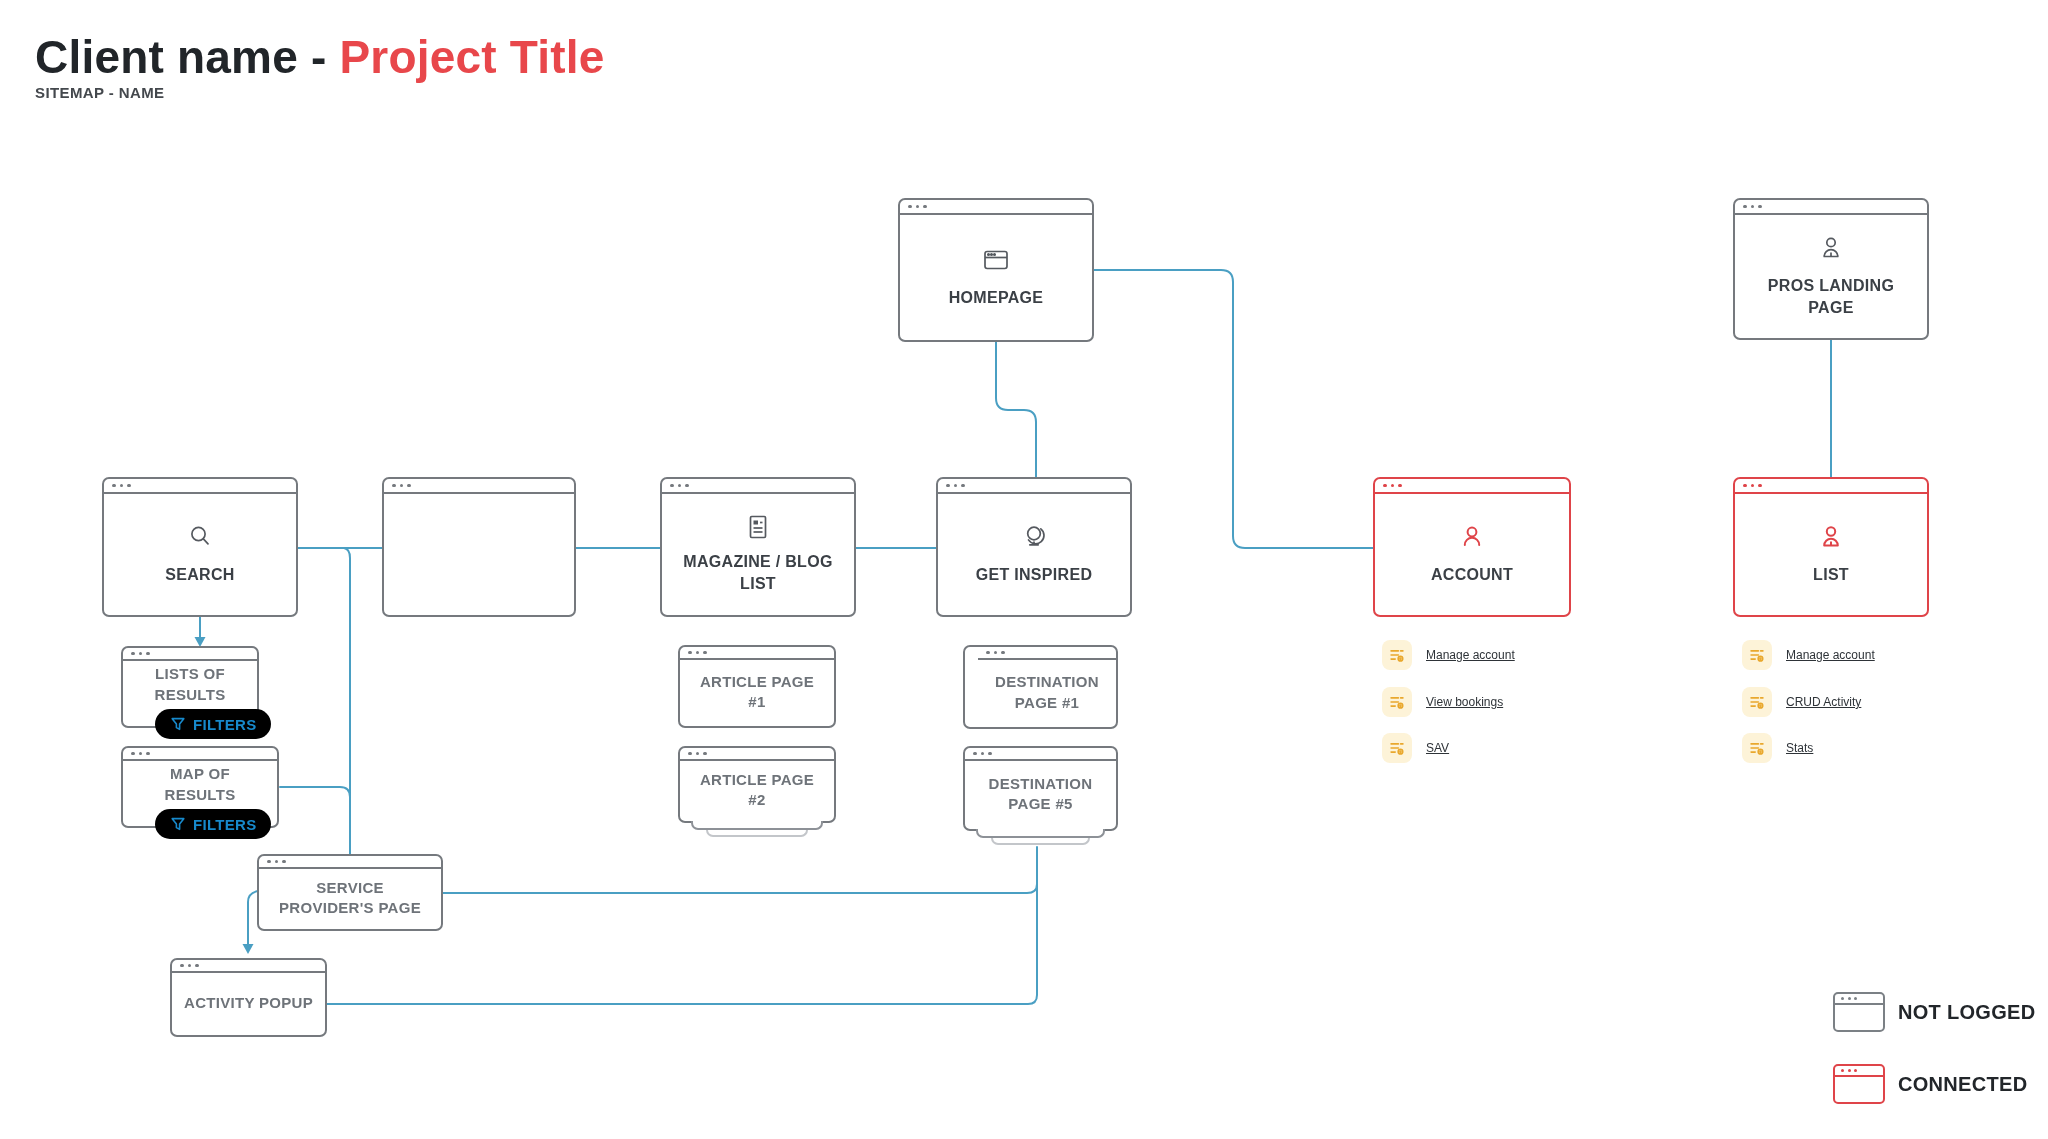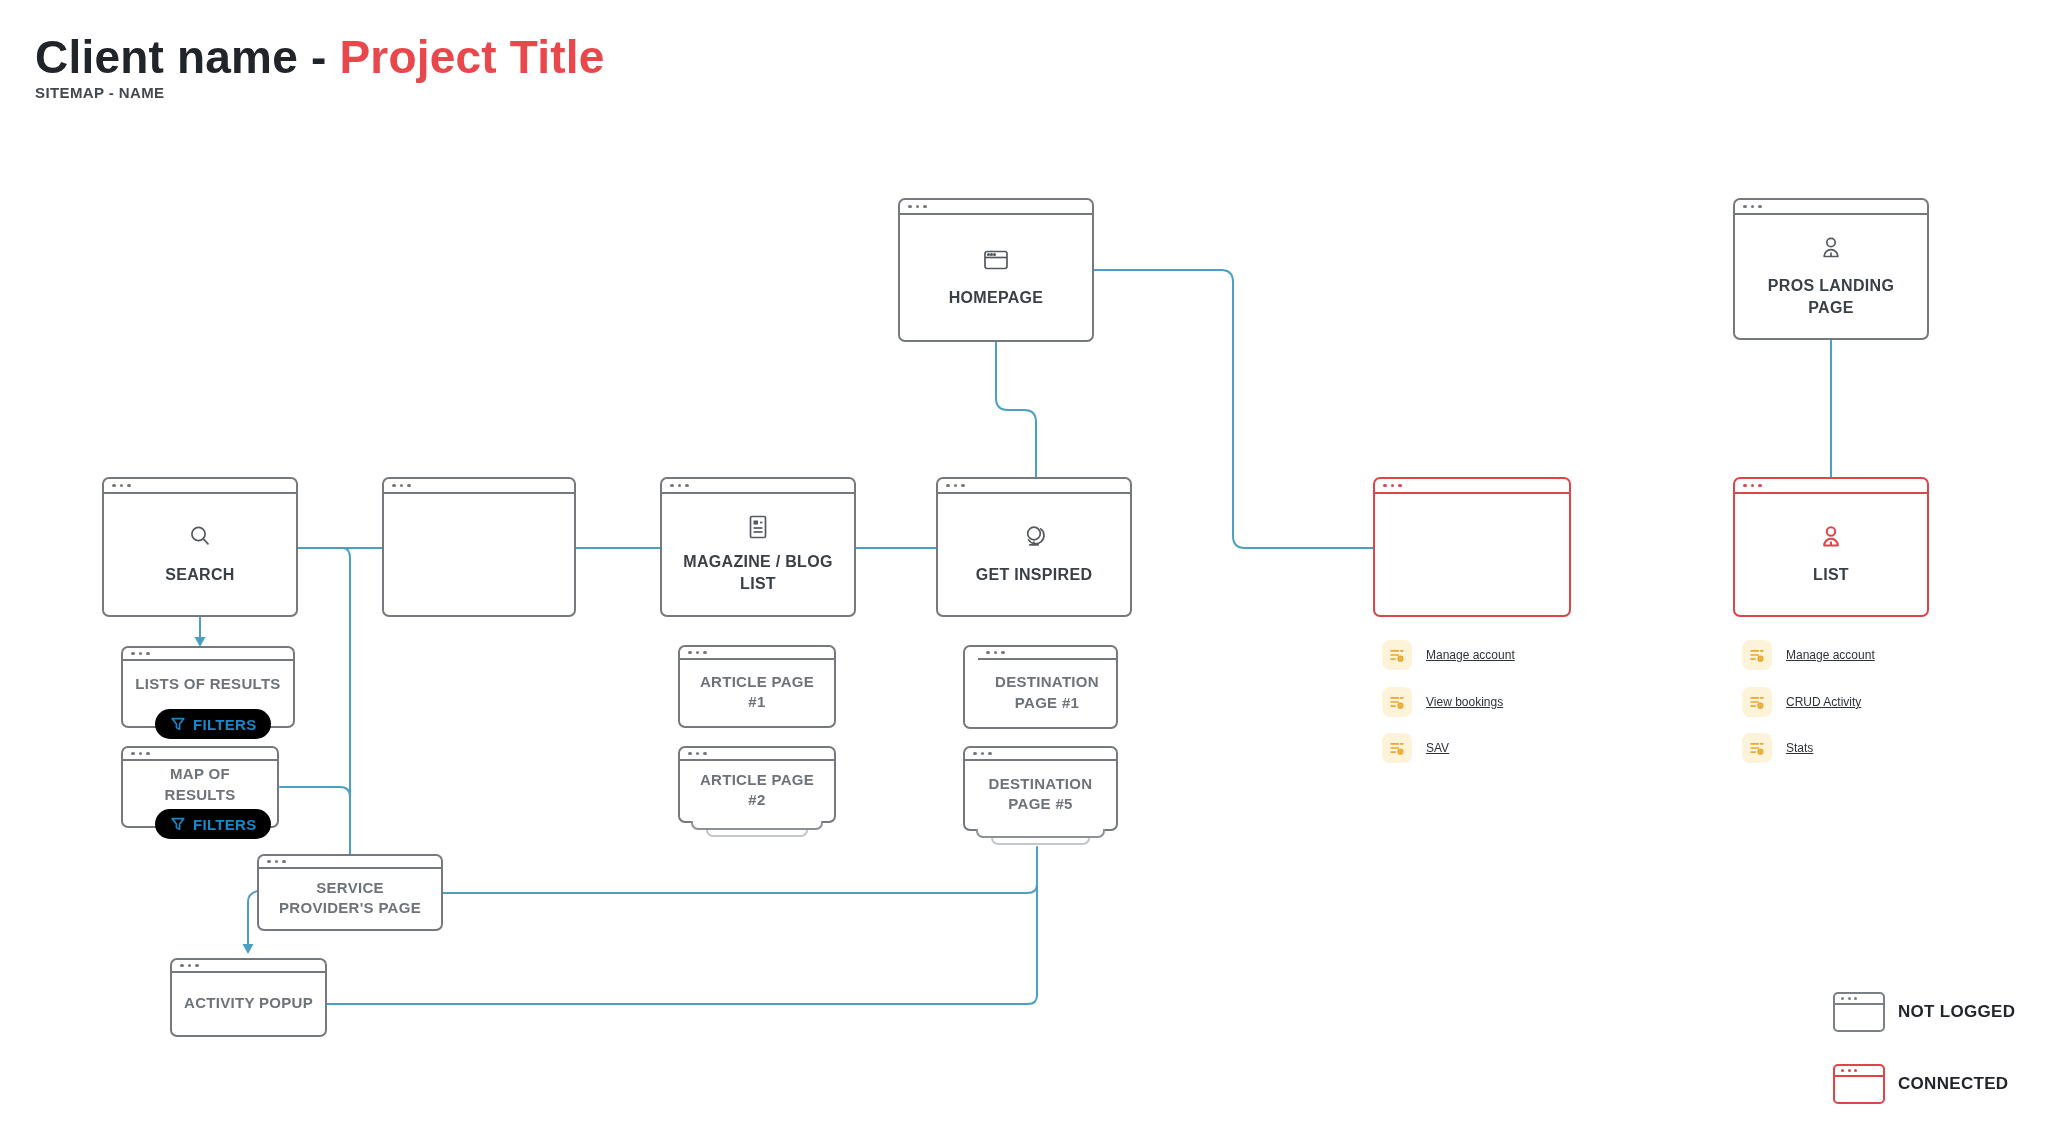--- a/index.html
+++ b/index.html
@@ -47,21 +47,21 @@
   .feature-label { font-size:12px; color:#2e3338;text-decoration:underline; }
 
   
   .legend-row { position:absolute; display:flex; align-items:center; gap:13px; z-index:1; }
   .legend-win { width:52px; height:40px; border:2px solid #7b8085; border-radius:5px; background:#fff; }
   .legend-win .bar { height:11px; border-bottom:2px solid #7b8085; display:flex; align-items:center; gap:3.5px; padding-left:6px; }
   .legend-win .bar i { width:3px; height:3px; border-radius:50%; background:#7b8085; display:block; }
   .legend-win.red { border-color:#df4449; }
   .legend-win.red .bar { border-bottom-color:#df4449; }
   .legend-win.red .bar i { background:#df4449; }
-  .legend-label { font-size:17px; font-weight:700; color:#22262a; letter-spacing:.3px; }
+  .legend-label { font-size:20px; font-weight:700; color:#22262a; letter-spacing:.3px; }
 </style>
 </head>
 <body>
 
 <div id="canvas">
 
   <svg class="wires" width="2048" height="1139" viewBox="0 0 2048 1139">
     <g fill="none" stroke="#4a9fc3" stroke-width="2" stroke-linecap="round">
       <path d="M 298 548 H 382"></path>
       <path d="M 576 548 H 660"></path>
@@ -200,20 +200,29 @@
   </div>
 
   <div class="window red" style="left:1373px;top:477px;width:198px;height:140px;">
     <div class="win-bar">
         <span class="dots">
           <i></i>
           <i></i>
           <i></i>
         </span>
       </div>
+    <div class="win-body">
+      <span class="node-icon">
+        <svg width="30" height="30" viewBox="0 0 30 30" fill="none" stroke="#df4449" stroke-width="2" stroke-linecap="round">
+          <circle cx="15" cy="10" r="4.4"></circle>
+          <path d="M7.8 23 a7.2 7.2 0 0 1 14.4 0"></path>
+        </svg>
+      </span>
+      <div class="win-label">ACCOUNT</div>
+    </div>
   </div>
 
   <div class="window red" style="left:1733px;top:477px;width:196px;height:140px;">
     <div class="win-bar">
         <span class="dots">
           <i></i>
           <i></i>
           <i></i>
         </span>
       </div>
@@ -222,21 +231,21 @@
         <svg width="30" height="30" viewBox="0 0 30 30" fill="none" stroke="#df4449" stroke-width="2" stroke-linejoin="round">
           <circle cx="15" cy="9.5" r="4.2"></circle>
           <path d="M8.2 23.5 a6.8 6.8 0 0 1 13.6 0 Z"></path>
           <line x1="15" y1="23.5" x2="15" y2="19.5"></line>
         </svg>
       </span>
       <div class="win-label">LIST</div>
     </div>
   </div>
 
-  <div class="window small pill-pad" style="left:121px;top:646px;width:174px;height:82px;">
+  <div class="window small pill-pad" style="left:121px;top:646px;width:138px;height:82px;">
     <div class="win-bar">
         <span class="dots">
           <i></i>
           <i></i>
           <i></i>
         </span>
       </div>
     <div class="win-body">
         <div class="win-label">LISTS OF RESULTS</div>
       </div>

